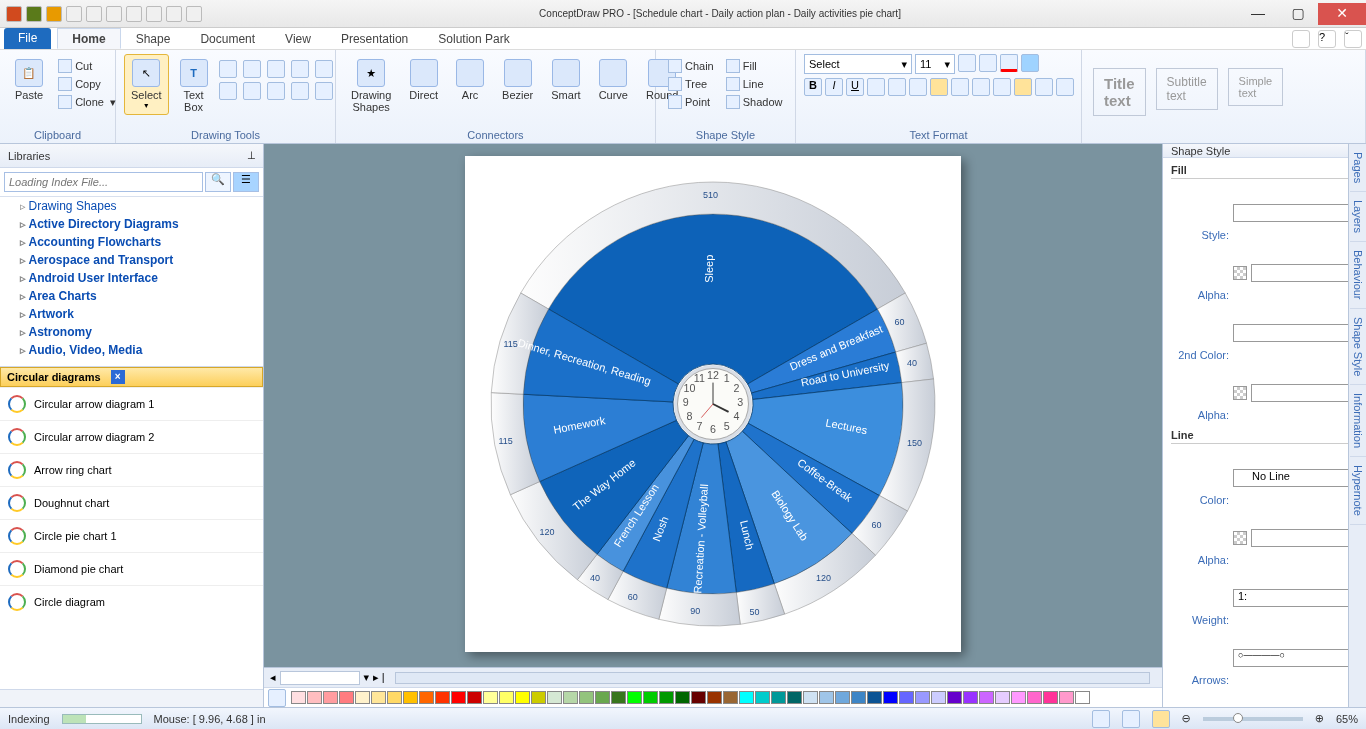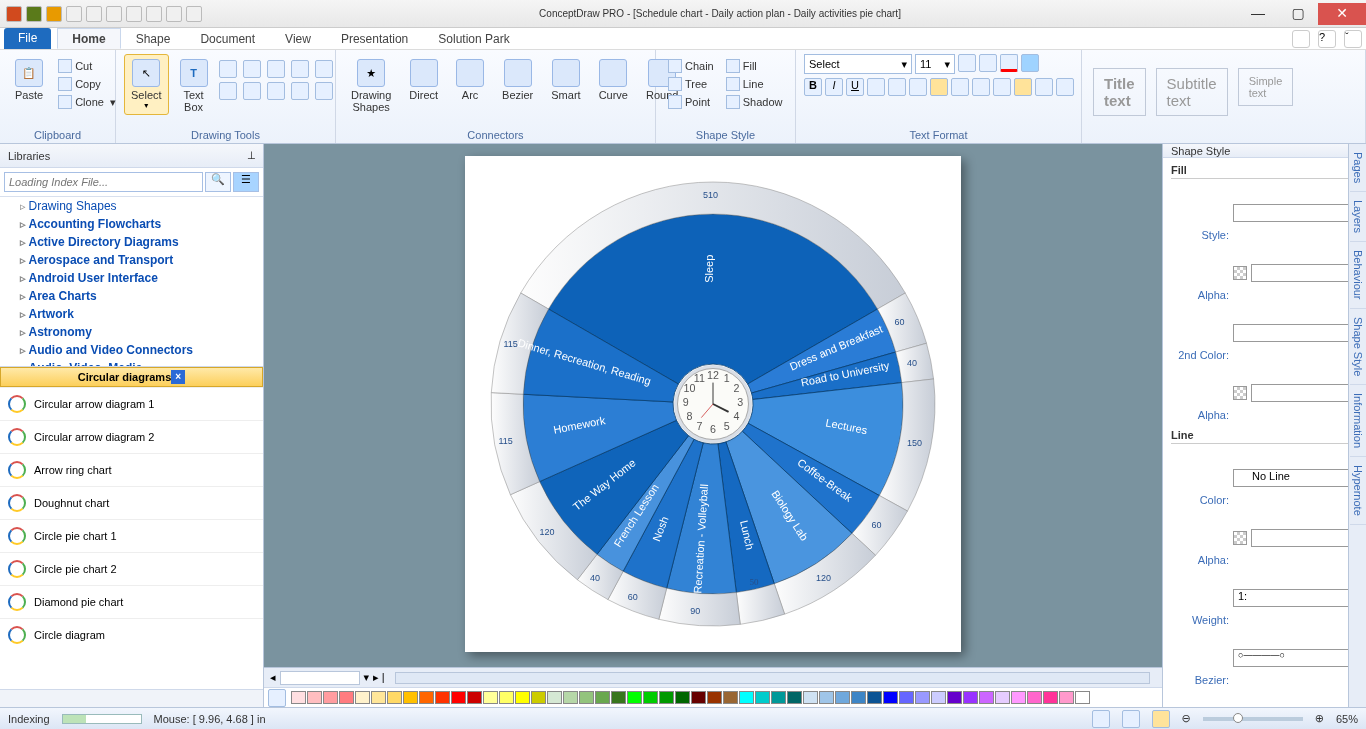--- a/index.html
+++ b/index.html
@@ -39,21 +39,21 @@
 .workspace { position:absolute; top:144px; bottom:22px; left:0; right:0; display:flex; }
 .leftpanel { width:264px; border-right:1px solid #b8c6db; display:flex; flex-direction:column; background:#fff; }
 .phead { background:linear-gradient(#f5f7fb,#e7edf7); height:24px; padding:0 8px; display:flex; align-items:center; justify-content:space-between; border-bottom:1px solid #cfd9ea; font-size:12px; color:#333; }
 .srow { display:flex; padding:4px; gap:2px; border-bottom:1px solid #d8e0ee; }
 .srch { flex:1; border:1px solid #a7bfe4; height:20px; padding:0 4px; font-style:italic; color:#888; }
 .sbtn { width:26px; height:20px; border:1px solid #a7bfe4; background:#eef5ff; text-align:center; }
 .sbtn.ac { background:#a8d4ff; }
 .treearea { height:170px; overflow:auto; border-bottom:1px solid #cfd9ea; position:relative; }
 .tnode { color:#0a4db3; font-size:12px; font-weight:600; padding:2px 6px 2px 20px; }
 .tnode.first { font-weight:400; }
-.subhead { background:linear-gradient(#ffe9a8,#fccf5b); border:1px solid #d6a72a; height:20px; padding:0 6px; display:flex; align-items:center; justify-content:center; font-size:12px; font-weight:600; }
+.subhead { background:linear-gradient(#ffe9a8,#fccf5b); border:1px solid #d6a72a; height:20px; padding:0 6px; display:flex; align-items:center; justify-content:flex-start; font-size:12px; font-weight:600;gap:10px; }
 .subhead .x { width:14px; height:14px; background:#2b6ad6; color:#fff; text-align:center; line-height:14px; font-size:10px; }
 .shapelist { flex:1; overflow:auto; }
 .litem { display:flex; align-items:center; gap:8px; padding:7px 8px; border-top:1px solid #eee; font-size:12px; }
 .licon { width:18px; height:18px; border:2px solid #1e6bbf; border-radius:50%; }
 .licon.d1 { border-top-color:#d9534f; border-right-color:#4caf50; border-bottom-color:#ffca28; }
 .hscroll { height:18px; border-top:1px solid #cfd9ea; background:#f0f3f9; position:relative; }
 .canvaswrap { flex:1; background:#7a939f; display:flex; flex-direction:column; position:relative; }
 .canvas { flex:1; display:flex; align-items:flex-start; justify-content:center; overflow:hidden; padding:12px 0; }
 .page { width:496px; height:496px; background:#fff; box-shadow:4px 4px 10px rgba(0,0,0,.4); position:relative; }
 .chart { position:absolute; inset:0; }
@@ -265,21 +265,21 @@
         <div class="tb"></div>
       </div>
     </div>
     <div class="glabel">Text Format</div>
   </div>
 
   <div class="group" style="flex:1">
     <div class="gbody">
       <div class="txtprev" style="font-size:15px;font-weight:bold;white-space:pre">Title
 text</div>
-      <div class="txtprev" style="font-size:15px;white-space:pre">Subtitle
+      <div class="txtprev" style="font-size:12px;white-space:pre">Subtitle
 text</div>
       <div class="txtprev" style="white-space:pre">Simple
 text</div>
     </div>
   </div>
 </div>
 
 <div class="workspace">
 
   <div class="leftpanel">
@@ -287,28 +287,27 @@
         <span>Libraries</span>
         <span>⟂</span>
       </div>
     <div class="srow">
       <input class="srch" placeholder="Loading Index File..." style="">
       <div class="sbtn">🔍</div>
       <div class="sbtn ac">☰</div>
     </div>
     <div class="treearea" id="tree">
         <div class="tnode first"><span style="color:#888;margin-right:3px">▹</span>Drawing Shapes</div>
+        <div class="tnode"><span style="color:#888;margin-right:3px">▹</span>Active Directory Diagrams</div>
         <div class="tnode"><span style="color:#888;margin-right:3px">▹</span>Accounting Flowcharts</div>
-        <div class="tnode"><span style="color:#888;margin-right:3px">▹</span>Active Directory Diagrams</div>
         <div class="tnode"><span style="color:#888;margin-right:3px">▹</span>Aerospace and Transport</div>
         <div class="tnode"><span style="color:#888;margin-right:3px">▹</span>Android User Interface</div>
         <div class="tnode"><span style="color:#888;margin-right:3px">▹</span>Area Charts</div>
         <div class="tnode"><span style="color:#888;margin-right:3px">▹</span>Artwork</div>
         <div class="tnode"><span style="color:#888;margin-right:3px">▹</span>Astronomy</div>
-        <div class="tnode"><span style="color:#888;margin-right:3px">▹</span>Audio and Video Connectors</div>
         <div class="tnode"><span style="color:#888;margin-right:3px">▹</span>Audio, Video, Media</div>
       </div>
     <div class="subhead">
         <span>Circular diagrams</span>
         <span class="x">×</span>
       </div>
     <div class="shapelist" id="shapelist">
         <div class="litem">
           <span class="licon d1"></span>
           <span>Circular arrow diagram 1</span>
@@ -321,24 +320,20 @@
           <span class="licon d1"></span>
           <span>Arrow ring chart</span>
         </div>
         <div class="litem">
           <span class="licon d1"></span>
           <span>Doughnut chart</span>
         </div>
         <div class="litem">
           <span class="licon d1"></span>
           <span>Circle pie chart 1</span>
-        </div>
-        <div class="litem">
-          <span class="licon d1"></span>
-          <span>Circle pie chart 2</span>
         </div>
         <div class="litem">
           <span class="licon d1"></span>
           <span>Diamond pie chart</span>
         </div>
         <div class="litem">
           <span class="licon d1"></span>
           <span>Circle diagram</span>
         </div>
       </div>
@@ -490,21 +485,21 @@
               </g>
           </svg>
         </div>
         <div id="outerlabels">
             <div class="plabel" style="left: 238px; top: 34px;">510</div>
             <div class="plabel" style="left: 429.548px; top: 160.925px;">60</div>
             <div class="plabel" style="left: 442.055px; top: 201.683px;">40</div>
             <div class="plabel" style="left: 442.055px; top: 282.317px;">150</div>
             <div class="plabel" style="left: 406.526px; top: 363.914px;">60</div>
             <div class="plabel" style="left: 351.106px; top: 416.56px;">120</div>
-            <div class="plabel" style="left: 284.582px; top: 421px; font-family: Liberation Serif, serif;">50</div>
+            <div class="plabel" style="left: 284.582px; top: 451px;">50</div>
             <div class="plabel" style="left: 225.195px; top: 449.605px;">90</div>
             <div class="plabel" style="left: 162.862px; top: 435.954px;">60</div>
             <div class="plabel" style="left: 124.894px; top: 416.56px;">40</div>
             <div class="plabel" style="left: 74.621px; top: 370.73px;">120</div>
             <div class="plabel" style="left: 33.5416px; top: 280.22px;">115</div>
             <div class="plabel" style="left: 38.5352px; top: 183.027px;">115</div>
           </div>
       </div>
     </div>
     <div class="canvtabs">
@@ -605,21 +600,21 @@
     <div class="rrow">
         <label>Alpha:</label>
         <div class="chk"></div>
         <div class="rctl"></div>
       </div>
     <div class="rrow">
         <label>Weight:</label>
         <div class="rctl" style="font-size:10px;padding-left:4px"><span>1:</span><span style="position:absolute;right:2px">▾</span></div>
       </div>
     <div class="rrow">
-        <label>Bezier:</label>
+        <label>Arrows:</label>
         <div class="rctl" style="font-size:9px;padding:0 4px">○————○<span style="position:absolute;right:2px">▾</span></div>
       </div>
     <div class="rrow" style="margin-top:12px">
         <label style="width:92px">Corner rounding:</label>
         <div class="rctl" style="flex:.7;font-size:10px;padding-left:4px"><span>0 in</span></div>
       </div>
   </div>
 </div>
 
 <div class="rtabs" id="rtabs">

